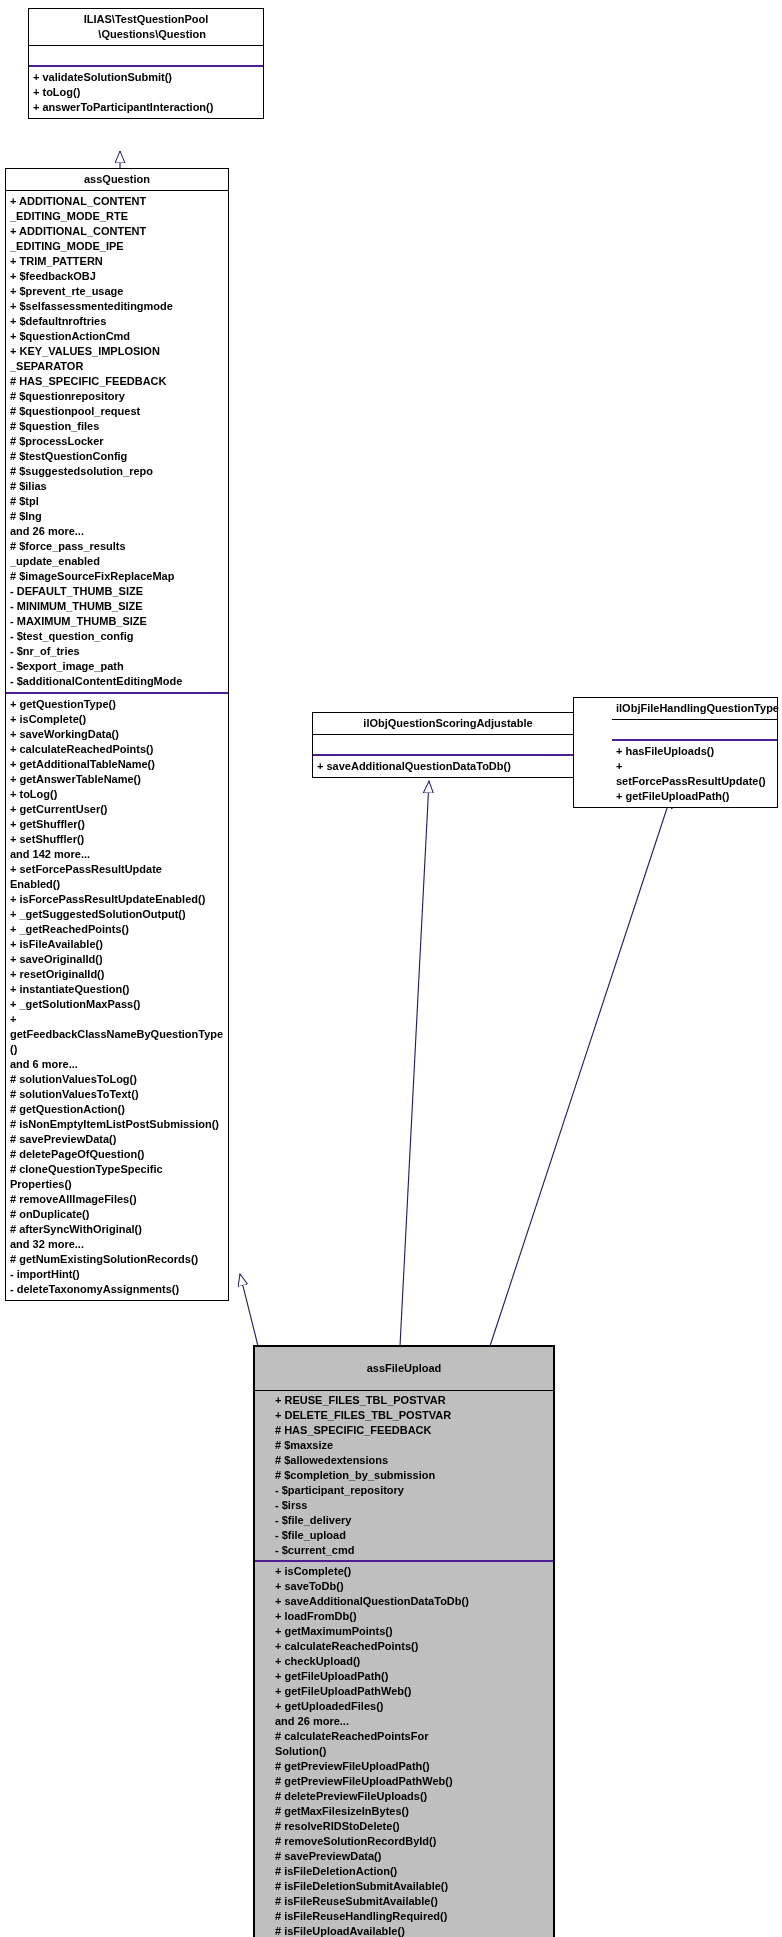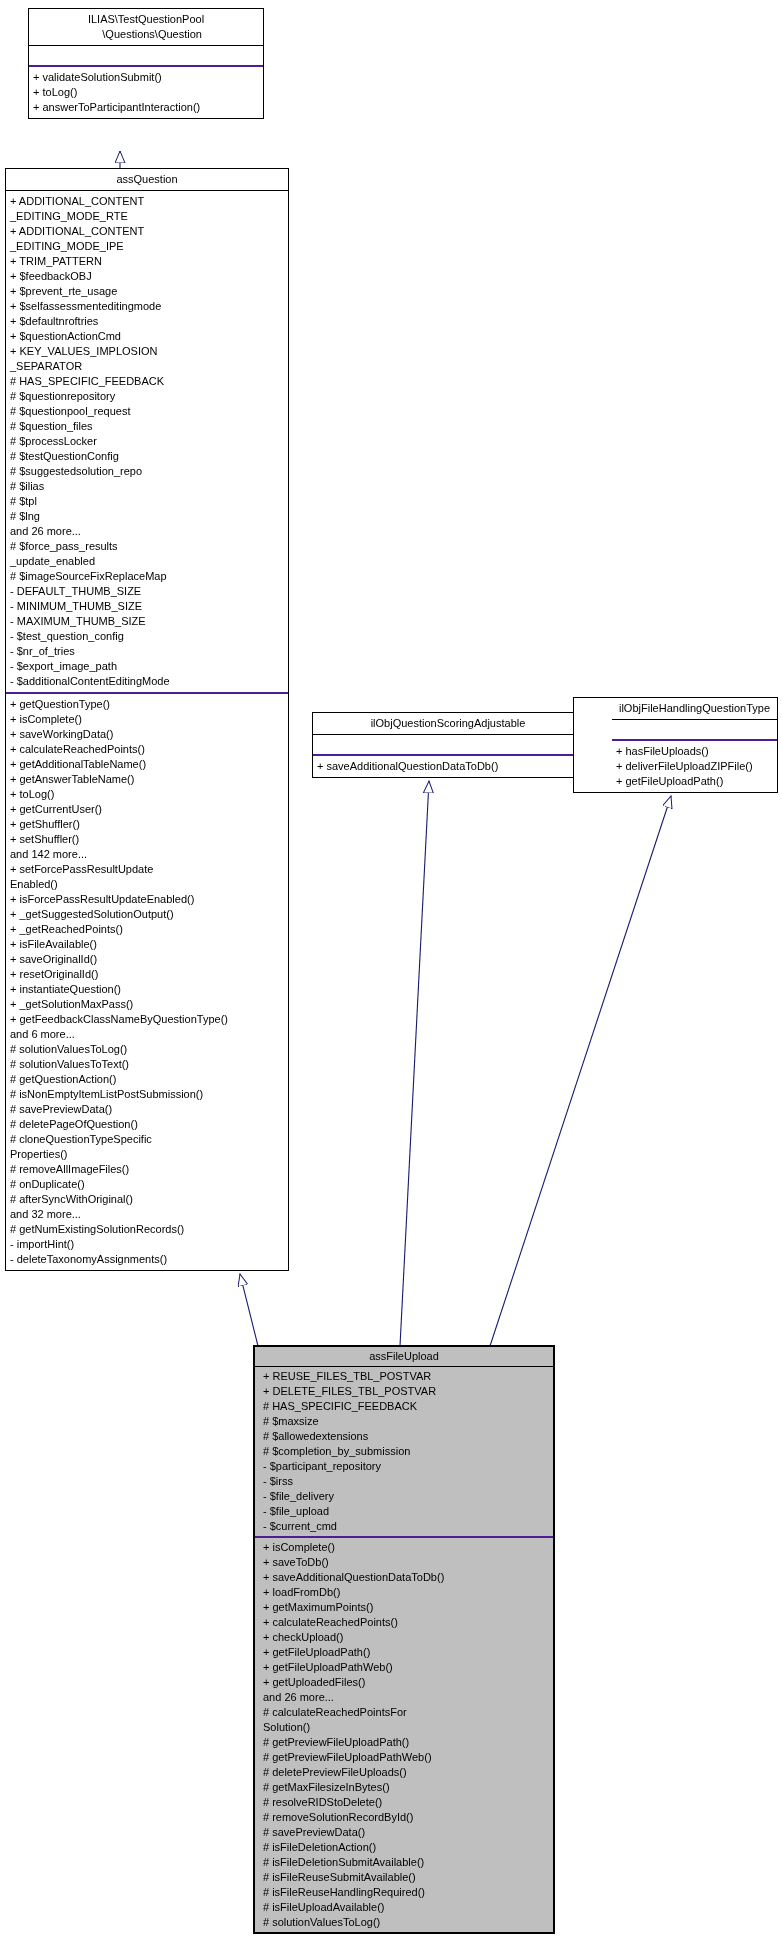--- a/index.html
+++ b/index.html
@@ -2,20 +2,21 @@
 <html><head>
 <meta charset="utf-8">
 <style>
   html,body{margin:0;padding:0;background:#ffffff;}
   #canvas{
     position:relative;
     width:782px;height:1937px;
     background:#ffffff;
     font-family:"Liberation Sans", sans-serif;
     overflow:hidden;
+    font-weight:bold;
   }
   #edges{position:absolute;left:0;top:0;z-index:0;}
   .uml-box{
     position:absolute;
     z-index:1;
     background:#ffffff;
     border:1px solid #000000;
     box-sizing:border-box;
   }
   .uml-title{
@@ -29,30 +30,30 @@
   .uml-sec{padding:3px 0;}
   .uml-attrs{border-bottom:2px solid #4c1d95;min-height:13px;}
   .uml-row{
     font-size:11px;line-height:15px;
     padding:0 4px;
     white-space:pre-wrap;
     overflow-wrap:anywhere;
     color:#000000;
   }
   #box-question{left:28px;top:8px;width:236px;}
-  #box-assquestion{left:5px;top:168px;width:284px;}
+  #box-assquestion{left:5px;top:168px;width:224px;}
   #box-scoring{left:312px;top:712px;width:272px;}
   #box-filehandling{left:573px;top:697px;width:205px;padding-left:38px;}
   #box-assfileupload{
     left:253px;top:1345px;width:302px;
     background:#bfbfbf;
     border-width:2px;
   }
-  #box-assfileupload .uml-sec{padding:2px 4px;}
-  #box-assfileupload .uml-title{padding:2px 4px;}
+  #box-assfileupload .uml-sec{padding:2px 16px;}
+  #box-assfileupload .uml-title{padding:14px 4px;}
 </style>
 </head>
 <body>
 
 <div id="canvas">
 
   <svg id="edges" width="782" height="1937">
     <defs>
       <marker id="hollowTri" markerUnits="userSpaceOnUse" markerWidth="14" markerHeight="12" refX="12" refY="5" orient="auto">
         <path d="M0,0 L12,5 L0,10 Z" fill="#ffffff" stroke="#191970" stroke-width="1"></path>
@@ -160,21 +161,21 @@
     <div class="uml-sec uml-methods">
         <div class="uml-row">+ saveAdditionalQuestionDataToDb()</div>
       </div>
   </div>
 
   <div class="uml-box" id="box-filehandling">
     <div class="uml-title">ilObjFileHandlingQuestionType</div>
     <div class="uml-sec uml-attrs"></div>
     <div class="uml-sec uml-methods">
         <div class="uml-row">+ hasFileUploads()</div>
-        <div class="uml-row">+ deliverFileUploadZIPFile()</div>
+        <div class="uml-row">+ setForcePassResultUpdate()</div>
         <div class="uml-row">+ getFileUploadPath()</div>
       </div>
   </div>
 
   <div class="uml-box" id="box-assfileupload">
     <div class="uml-title">assFileUpload</div>
     <div class="uml-sec uml-attrs">
         <div class="uml-row">+ REUSE_FILES_TBL_POSTVAR</div>
         <div class="uml-row">+ DELETE_FILES_TBL_POSTVAR</div>
         <div class="uml-row"># HAS_SPECIFIC_FEEDBACK</div>

